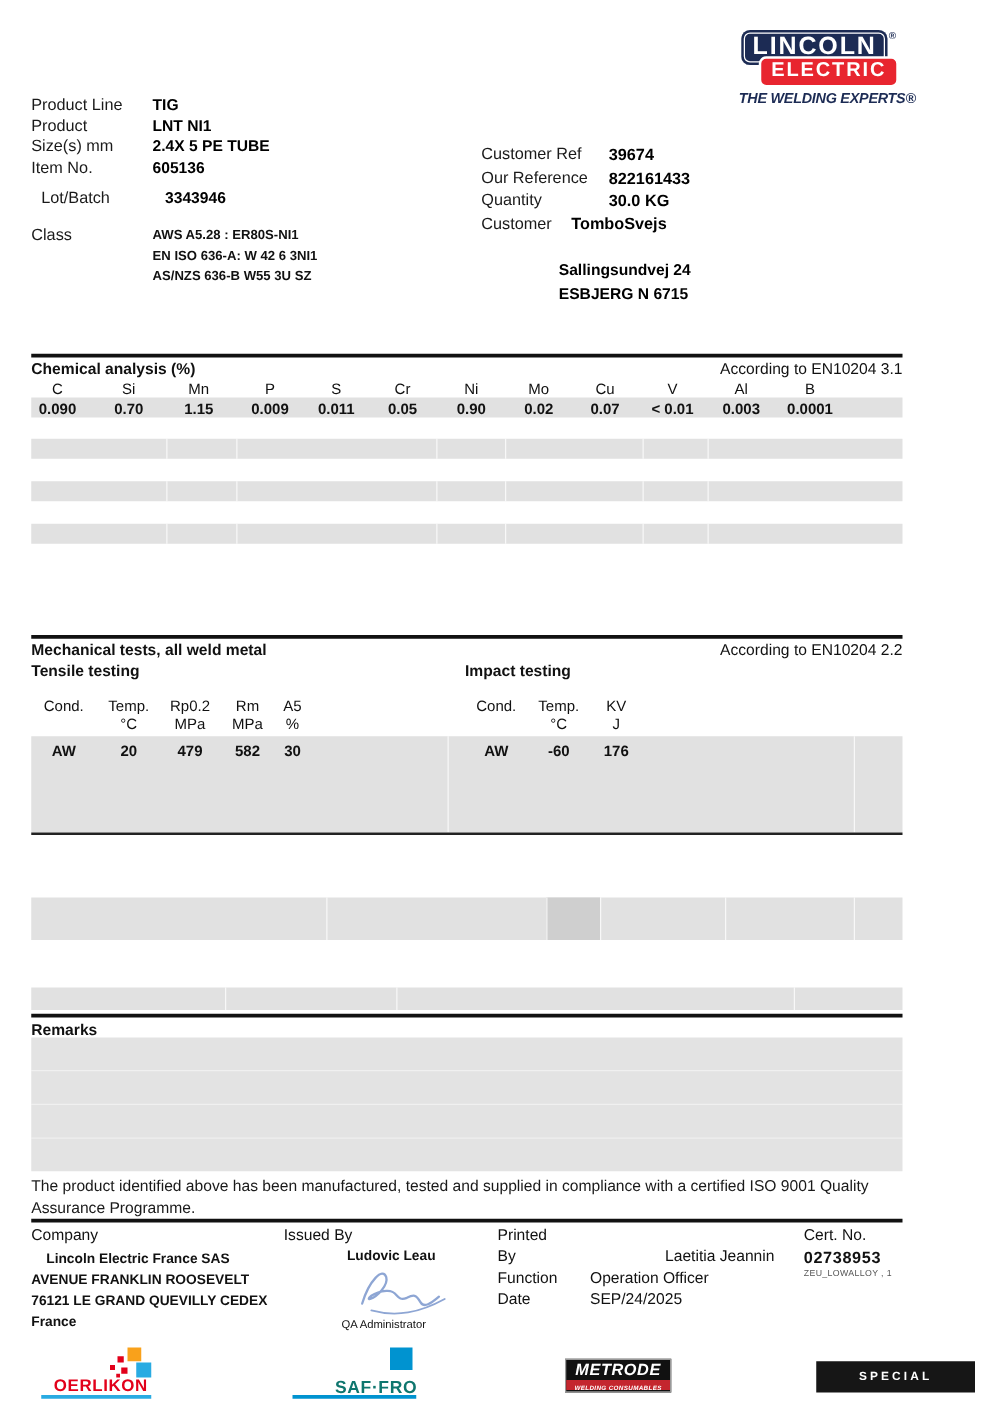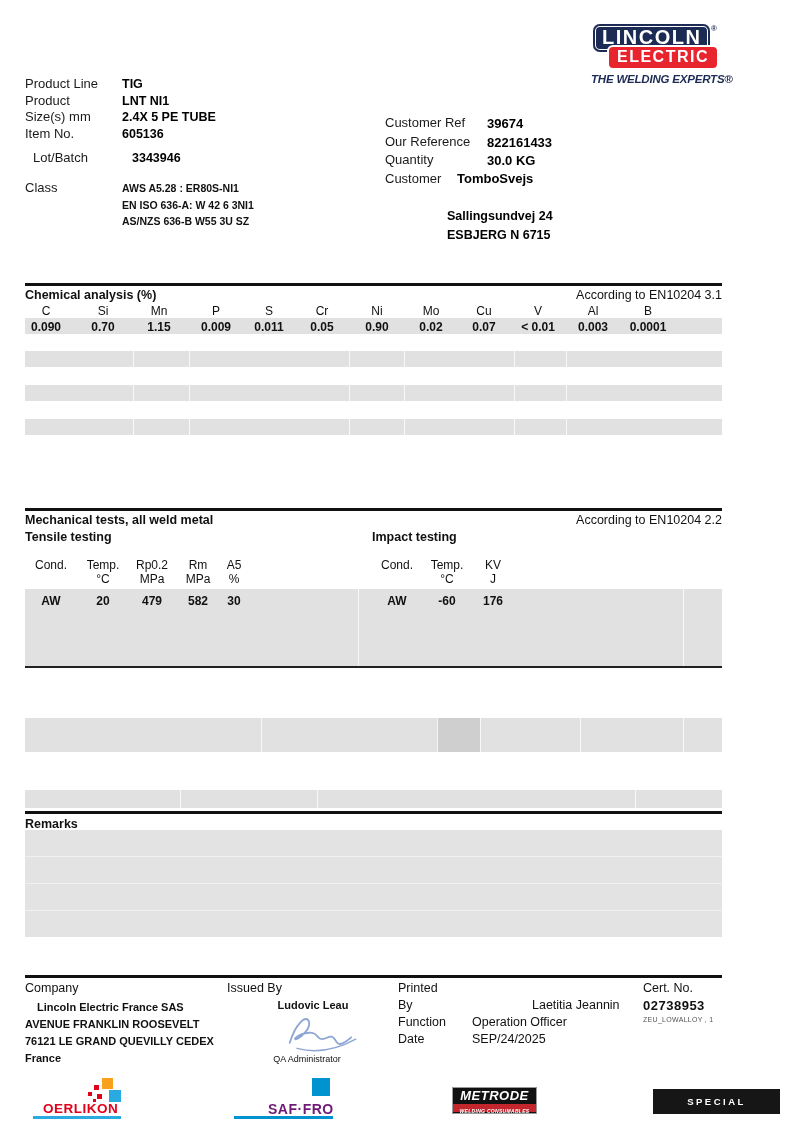--- a/index.html
+++ b/index.html
@@ -41,21 +41,21 @@
 
   .compliance { font-size:12.5px; line-height:16.5px; color:#1a1a1a; }
 
   .flbl { font-size:12.5px; }
   .fsm { font-size:11px; font-weight:bold; line-height:17px; }
   .cert-ref { font-size:7px; color:#555; letter-spacing:0.3px; }
 
   
   .sq { position:absolute; }
   .oerlikon-text { font-size:13.5px; font-weight:bold; color:#e2001a; letter-spacing:0.5px; }
-  .saffro-text { font-size:14px; font-weight:bold; color:#701a75; letter-spacing:0.5px; }
+  .saffro-text { font-size:14px; font-weight:bold; color:#0f766e; letter-spacing:0.5px; }
   .brand-underline { position:absolute; height:2.5px; background:#29abe2; }
   .metrode-box { left:452px; top:1087px; width:85px; height:27px; background:#111;
     border:1.5px solid #9a9a9a; text-align:center; }
   .metrode-text { color:#fff; font-weight:bold; font-style:italic; font-size:13px;
     letter-spacing:0.5px; line-height:16px; display:block; }
   .metrode-strip { background:#c4262e; height:8px; line-height:8px; }
   .metrode-strip span { color:#fff; font-size:5px; font-weight:bold; font-style:italic; letter-spacing:0.3px; }
   .special-box { left:653px; top:1089px; width:127px; height:25px; background:#161616;
     color:#fff; text-align:center; line-height:25px; font-size:9.5px; font-weight:bold;
     letter-spacing:2.5px; }
@@ -216,20 +216,21 @@
   <div>
     <div class="abs rule" style="left:25px; top:811px; width:697px;"></div>
     <div class="abs sec-title" style="left:25px; top:817px;">Remarks</div>
     <div class="abs" style="left:25px; top:830px; width:697px; height:107px; background:#e3e3e3;">
       <div style="position:absolute; left:0; right:0; top:26px; height:1px; background:rgba(255,255,255,0.45);"></div>
       <div style="position:absolute; left:0; right:0; top:53px; height:1px; background:rgba(255,255,255,0.45);"></div>
       <div style="position:absolute; left:0; right:0; top:80px; height:1px; background:rgba(255,255,255,0.45);"></div>
     </div>
   </div>
 
+  <div class="abs compliance" style="left:25px; top:941px; width:697px;">The product identified above has been manufactured, tested and supplied in compliance with a certified ISO 9001 Quality Assurance Programme.</div>
   <div class="abs rule" style="left:25px; top:975px; width:697px;"></div>
 
   <div>
     <div class="abs flbl" style="left:25px; top:981px;">Company</div>
     <div class="abs fsm" style="left:25px; top:999px;margin-left:12px;">Lincoln Electric France SAS</div>
     <div class="abs fsm" style="left:25px; top:1016px;">AVENUE FRANKLIN ROOSEVELT</div>
     <div class="abs fsm" style="left:25px; top:1033px;">76121 LE GRAND QUEVILLY CEDEX</div>
     <div class="abs fsm" style="left:25px; top:1050px;">France</div>
 
     <div class="abs flbl" style="left:227px; top:981px;">Issued By</div>

